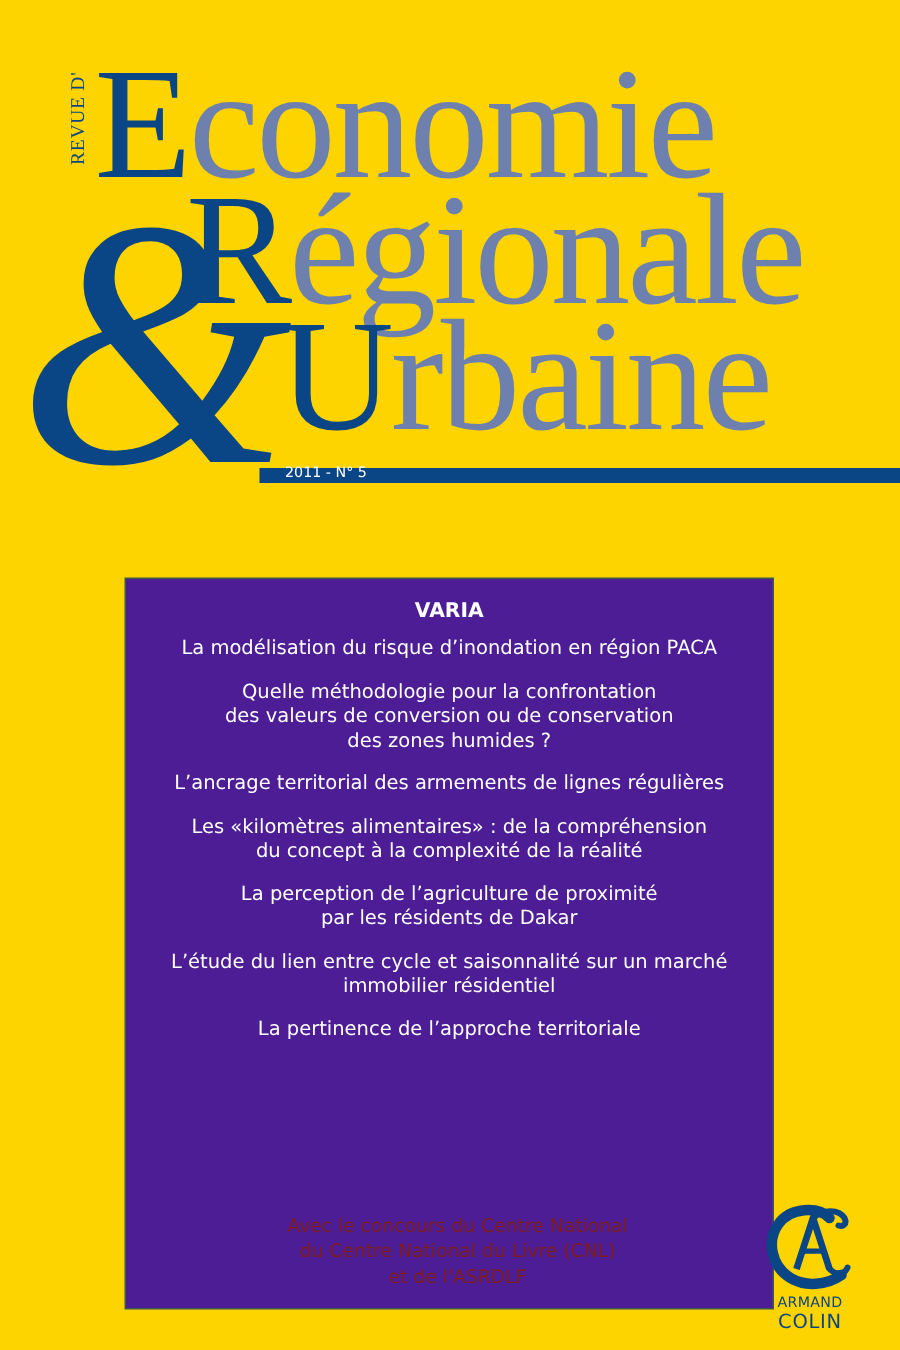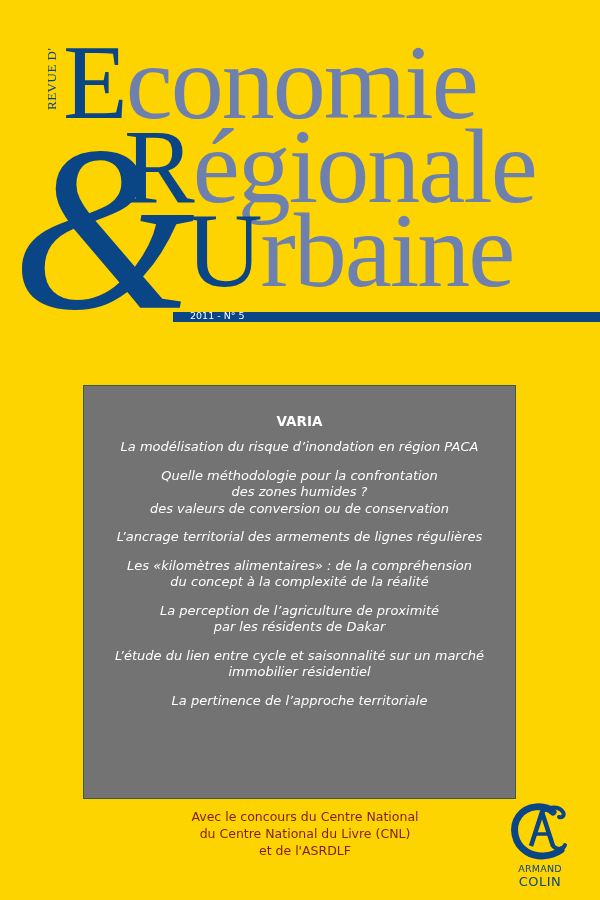--- a/index.html
+++ b/index.html
@@ -53,37 +53,36 @@
     position:absolute;
     left:190px; top:310px;
     font-size:9.5px; color:#ffffff;
     font-family:"DejaVu Sans", sans-serif;
     line-height:12px;
   }
 
   
   .contents {
     position:absolute;
-    left:84px; top:386px; width:431px; height:412px;
-    background:#737373;
+    left:84px; top:386px; width:431px; height:486px;
+    background:#4c1d95;
     box-shadow:0 0 0 1px #3E5B4A;
     color:#ffffff;
     text-align:center;
     box-sizing:border-box;
-    padding-top:27px;
+    padding-top:13px;
   }
   .section-title {
     font-weight:bold; font-size:13.5px; line-height:16px;
     margin-bottom:10px;
   }
   .article {
     font-size:13px; line-height:16.5px;
     margin:0 auto 12px auto;
     width:410px;
-    font-style:italic;
   }
 
   
   .support {
     position:absolute;
     left:140px; top:808px; width:330px;
     text-align:center;
     font-size:12.5px; line-height:17px;
     color:#7f1d1d;
     font-family:"DejaVu Sans", sans-serif;
@@ -123,22 +122,22 @@
 <div class="issue-text">2011 - N° 5</div>
 
 <div class="contents">
   <div class="section-title">VARIA</div>
 
   <div class="article">
     <div>La modélisation du risque d’inondation en région PACA</div>
   </div>
   <div class="article">
     <div>Quelle méthodologie pour la confrontation</div>
+    <div>des valeurs de conversion ou de conservation</div>
     <div>des zones humides ?</div>
-    <div>des valeurs de conversion ou de conservation</div>
   </div>
   <div class="article">
     <div>L’ancrage territorial des armements de lignes régulières</div>
   </div>
   <div class="article">
     <div>Les «kilomètres alimentaires» : de la compréhension</div>
     <div>du concept à la complexité de la réalité</div>
   </div>
   <div class="article">
     <div>La perception de l’agriculture de proximité</div>

